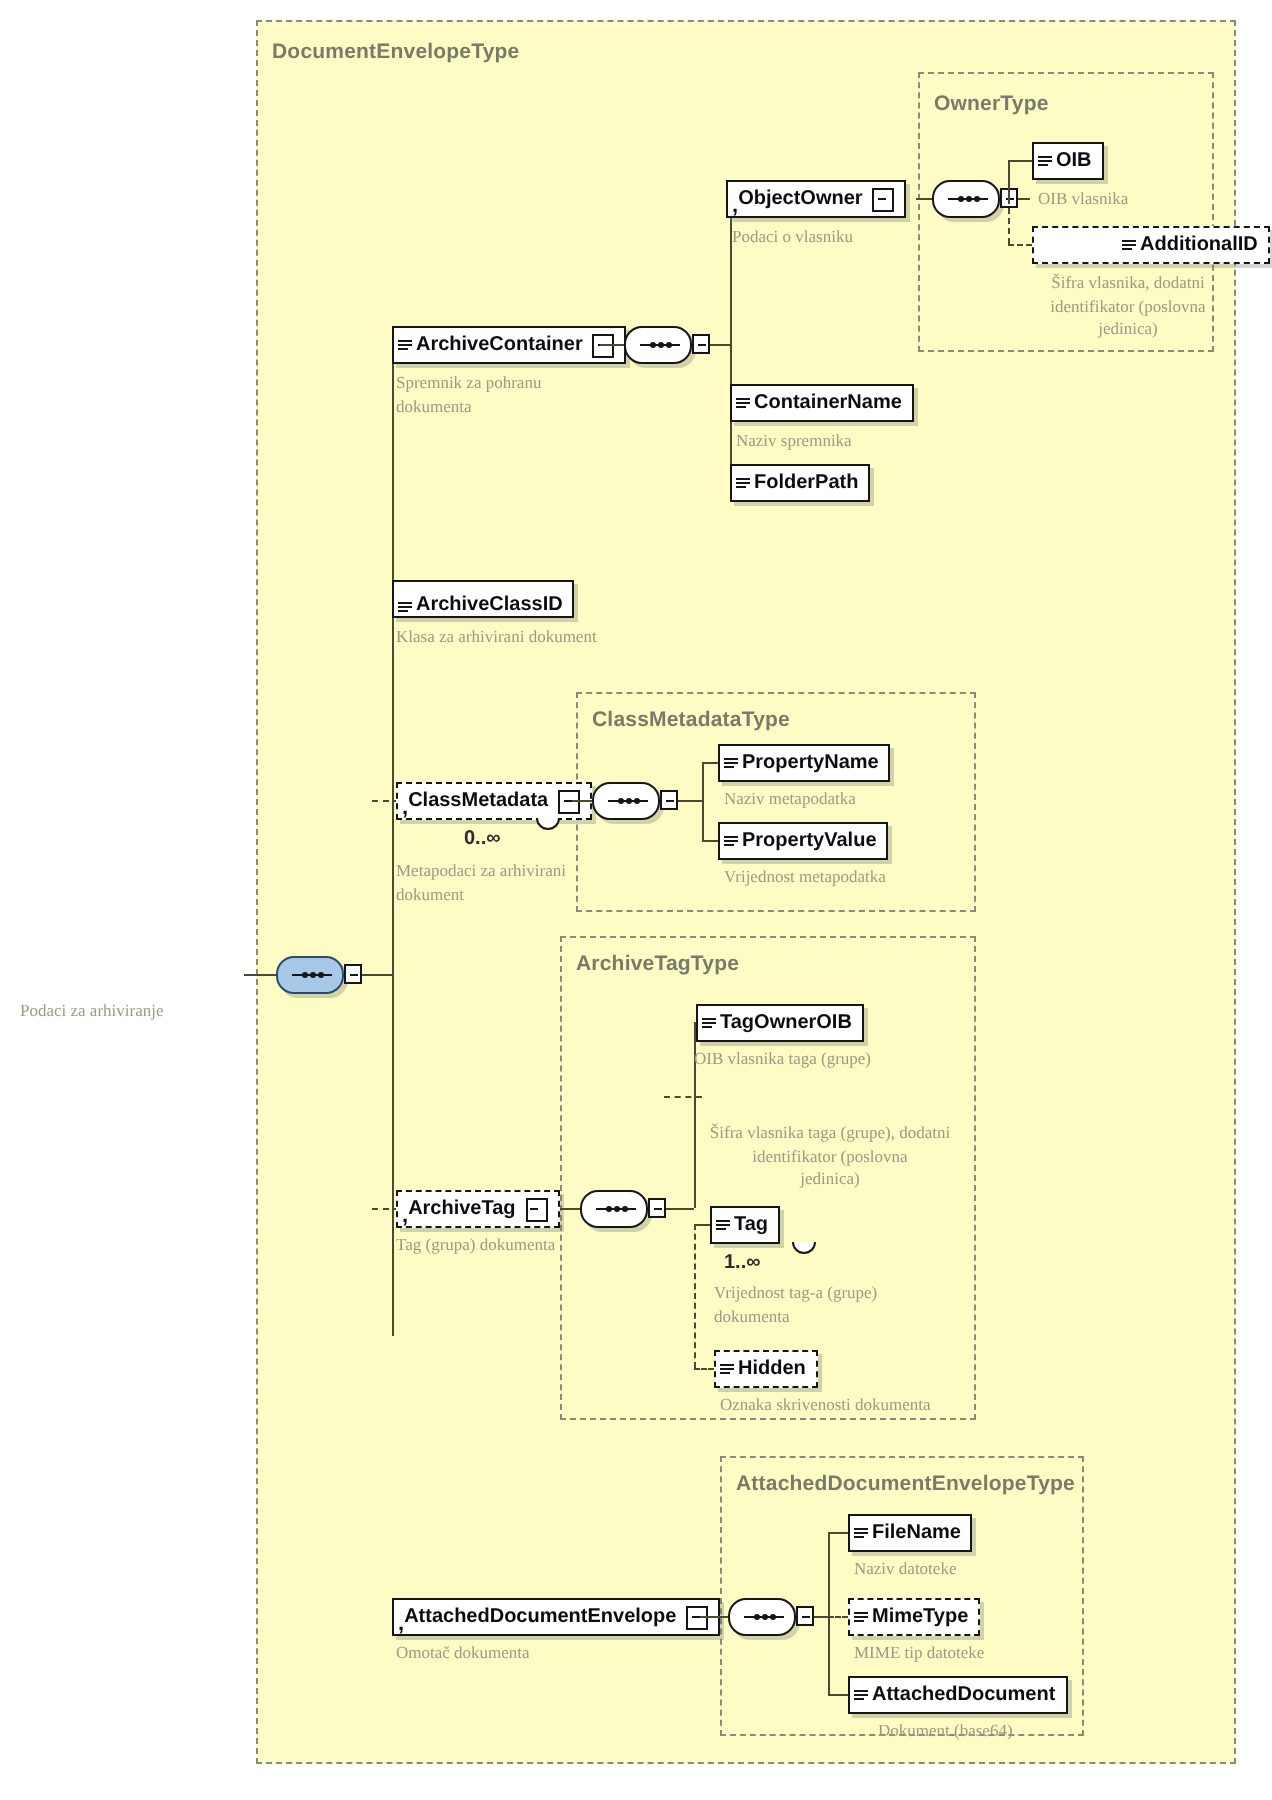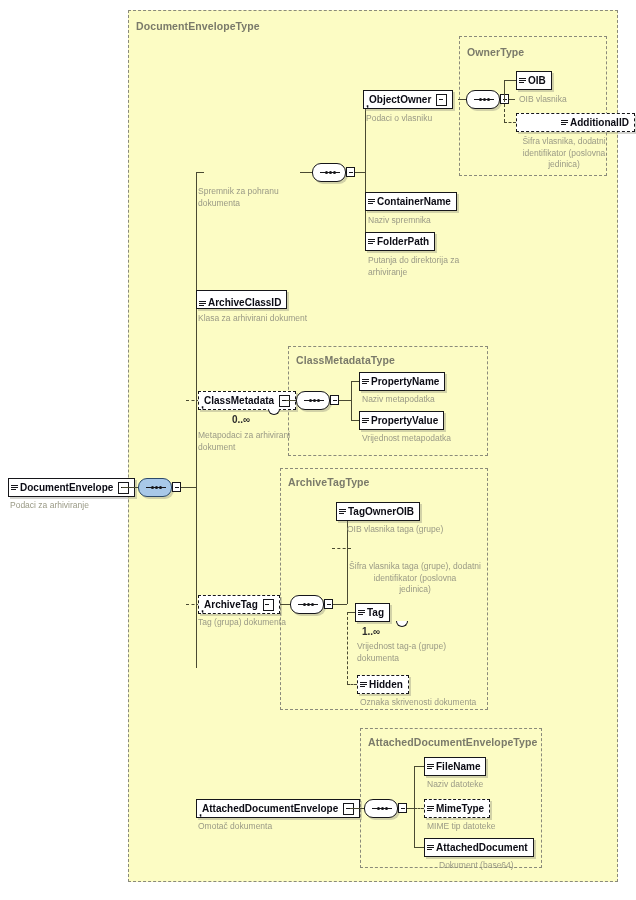--- a/index.html
+++ b/index.html
@@ -146,20 +146,21 @@
     white-space: nowrap;
   }
 
   
   .anno {
     position: absolute;
     font-size: 8.5px;
     color: #9a9a86;
     line-height: 11.5px;
     white-space: pre-line;
+    font-family: Liberation Serif, serif;
   }
   .anno.center { text-align: center; }
 
   
   .seq {
     position: absolute;
     width: 34px;
     height: 19px;
     box-sizing: border-box;
     border: 1.4px solid #16161a;
@@ -227,41 +228,41 @@
 
   <div class="typebox plain" style="left:288px; top:346px; width:200px; height:110px;"></div>
   <div class="typebox-label" style="left:296px; top:354px;">ClassMetadataType</div>
 
   <div class="typebox plain" style="left:280px; top:468px; width:208px; height:242px;"></div>
   <div class="typebox-label" style="left:288px; top:476px;">ArchiveTagType</div>
 
   <div class="typebox plain" style="left:360px; top:728px; width:182px; height:140px;"></div>
   <div class="typebox-label" style="left:368px; top:736px;">AttachedDocumentEnvelopeType</div>
 
-  <div class="node" style="left:8px; top:478px;">
-    <span class="elicon"></span>
-    <span class="nlabel">DocumentEnvelope</span>
-    <span class="collapse"></span>
-  </div>
   <div class="anno" style="left:10px; top:500px; width:120px;">Podaci za arhiviranje</div>
 
   <div class="ln h" style="left:122px; top:487px; width:16px;"></div>
   <div class="seq root" style="left:138px; top:478px;">
     <span class="dots">
         <i></i>
         <i></i>
         <i></i>
       </span>
   </div>
   <div class="seq-collapse" style="left:172px; top:482px;"></div>
   <div class="ln h" style="left:181px; top:487px; width:15px;"></div>
 
   <div class="ln v" style="left:196px; top:172px; height:496px;"></div>
 
   <div class="ln h" style="left:196px; top:172px; width:8px;"></div>
+  <div class="node" style="left:196px; top:163px;">
+    <span class="elicon"></span>
+    <span class="nlabel">ArchiveContainer</span>
+    <span class="collapse"></span>
+  </div>
   <div class="anno" style="left:198px; top:186px; width:120px;">Spremnik za pohranu
 dokumenta</div>
 
   <div class="ln h" style="left:300px; top:172px; width:12px;"></div>
   <div class="seq" style="left:312px; top:163px;">
     <span class="dots">
         <i></i>
         <i></i>
         <i></i>
       </span>
@@ -314,22 +315,20 @@
     <span class="elicon"></span>
     <span class="nlabel">ContainerName</span>
   </div>
   <div class="anno" style="left:368px; top:215px; width:130px;">Naziv spremnika</div>
 
   <div class="ln h" style="left:365px; top:241px; width:5px;"></div>
   <div class="node" style="left:365px; top:232px;">
     <span class="elicon"></span>
     <span class="nlabel">FolderPath</span>
   </div>
-  <div class="anno" style="left:368px; top:255px; width:130px;">Putanja do direktorija za
-arhiviranje</div>
 
   <div class="ln h" style="left:196px; top:299px; width:8px;"></div>
   <div class="node" style="left:196px; top:290px;align-items:flex-end;">
     <span class="elicon"></span>
     <span class="nlabel">ArchiveClassID</span>
   </div>
   <div class="anno" style="left:198px; top:313px; width:150px;">Klasa za arhivirani dokument</div>
 
   <div class="ln dot-h" style="left:186px; top:400px; width:14px;"></div>
   <div class="node optional" style="left:198px; top:391px;">
@@ -387,21 +386,21 @@
   <div class="seq-collapse" style="left:324px; top:599px;"></div>
   <div class="ln h" style="left:333px; top:604px; width:14px;"></div>
 
   <div class="ln v" style="left:347px; top:511px; height:93px;"></div>
   <div class="ln h" style="left:347px; top:511px; width:10px;"></div>
   <div class="ln dot-h" style="left:332px; top:548px; width:19px;"></div>
   <div class="ln h" style="left:347px; top:612px; width:10px;"></div>
   <div class="ln dot-v" style="left:347px; top:612px; height:72px;"></div>
   <div class="ln dot-h" style="left:347px; top:684px; width:10px;"></div>
 
-  <div class="node" style="left:336px; top:502px;">
+  <div class="node" style="left:348px; top:502px;">
     <span class="elicon"></span>
     <span class="nlabel">TagOwnerOIB</span>
   </div>
   <div class="anno" style="left:347px; top:524px; width:140px;">OIB vlasnika taga (grupe)</div>
 
   <div class="anno center" style="left:347px; top:561px; width:136px;">Šifra vlasnika taga (grupe), dodatni
 identifikator (poslovna
 jedinica)</div>
 
   <div class="node" style="left:355px; top:603px;">

